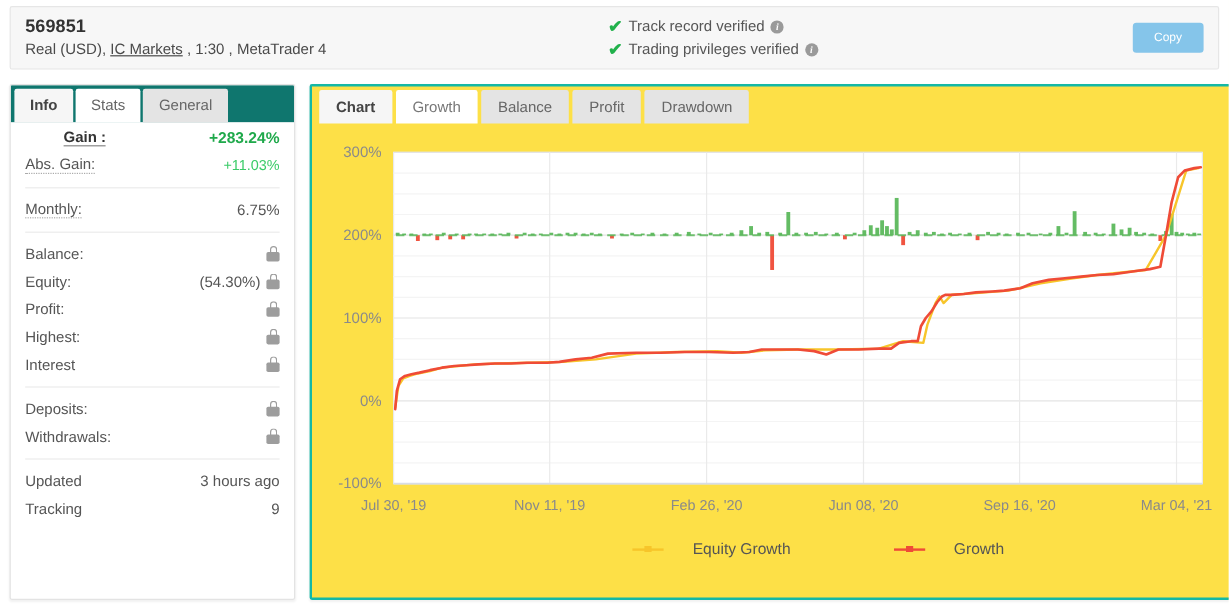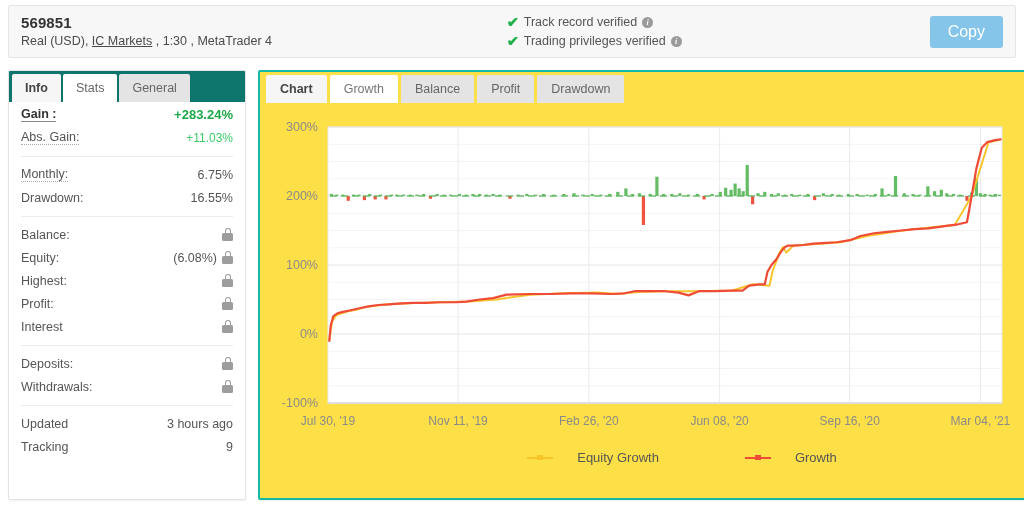--- a/index.html
+++ b/index.html
@@ -89,21 +89,21 @@
     cursor: pointer;
     vertical-align: 1px;
   }
   .hdr-right {
     padding-right: 12px;
   }
   .copy-btn {
     background: #85c5ea;
     border: none;
     color: #ffffff;
-    font-size: 16px;
+    font-size: 10px;
     font-family: "Liberation Sans", sans-serif;
     padding: 7px 18px;
     border-radius: 3px;
     cursor: pointer;
   }
 
   
   .sidebar {
     position: absolute;
     left: 8px; top: 70px;
@@ -154,20 +154,21 @@
     white-space: nowrap;
   }
   .srow .k { color: #555555; }
   .srow .k.dotted {
     border-bottom: 1px dotted #aaaaaa;
     cursor: help;
   }
   .srow .k.solid {
     border-bottom: 1px solid #888888;
     cursor: help;
+    margin-left: 32px;
   }
   .srow .k.bold { font-weight: bold; color: #333333; }
   .srow .v { color: #555555; }
   .srow .v.gain-big { color: #1fa94b; font-weight: bold; font-size: 13px; }
   .srow .v.gain-sm { color: #3bcb68; font-size: 12px; }
   .sep {
     height: 1px;
     background: #ebebeb;
     margin: 7px 12px 6px 12px;
   }
@@ -314,43 +315,39 @@
       </div>
     </div>
 
     <div class="sep"></div>
 
     <div class="stat-list">
       <div class="srow">
         <span class="k dotted">Monthly:</span>
         <span class="v">6.75%</span>
       </div>
-      <div class="srow">
-        <span class="k">Drawdown:</span>
-        <span class="v">16.55%</span>
-      </div>
     </div>
 
     <div class="sep"></div>
 
     <div class="stat-list">
       <div class="srow">
         <span class="k">Balance:</span>
         <span><span class="lock"><span class="shackle"></span><span class="body"></span></span></span>
       </div>
       <div class="srow">
         <span class="k">Equity:</span>
-        <span><span class="eq-val">(6.08%)</span><span class="lock"><span class="shackle"></span><span class="body"></span></span></span>
+        <span><span class="eq-val">(54.30%)</span><span class="lock"><span class="shackle"></span><span class="body"></span></span></span>
+      </div>
+      <div class="srow">
+        <span class="k">Profit:</span>
+        <span><span class="lock"><span class="shackle"></span><span class="body"></span></span></span>
       </div>
       <div class="srow">
         <span class="k">Highest:</span>
-        <span><span class="lock"><span class="shackle"></span><span class="body"></span></span></span>
-      </div>
-      <div class="srow">
-        <span class="k">Profit:</span>
         <span><span class="lock"><span class="shackle"></span><span class="body"></span></span></span>
       </div>
       <div class="srow">
         <span class="k">Interest</span>
         <span><span class="lock"><span class="shackle"></span><span class="body"></span></span></span>
       </div>
     </div>
 
     <div class="sep"></div>
 

